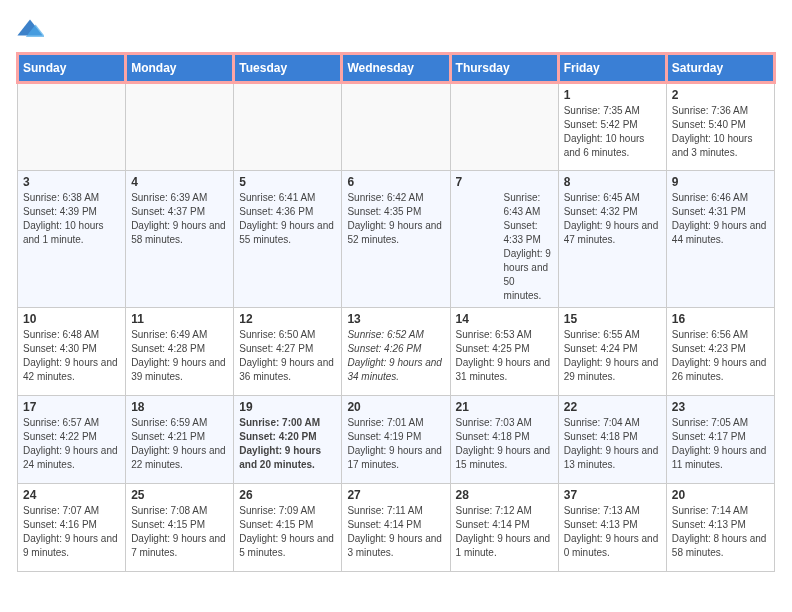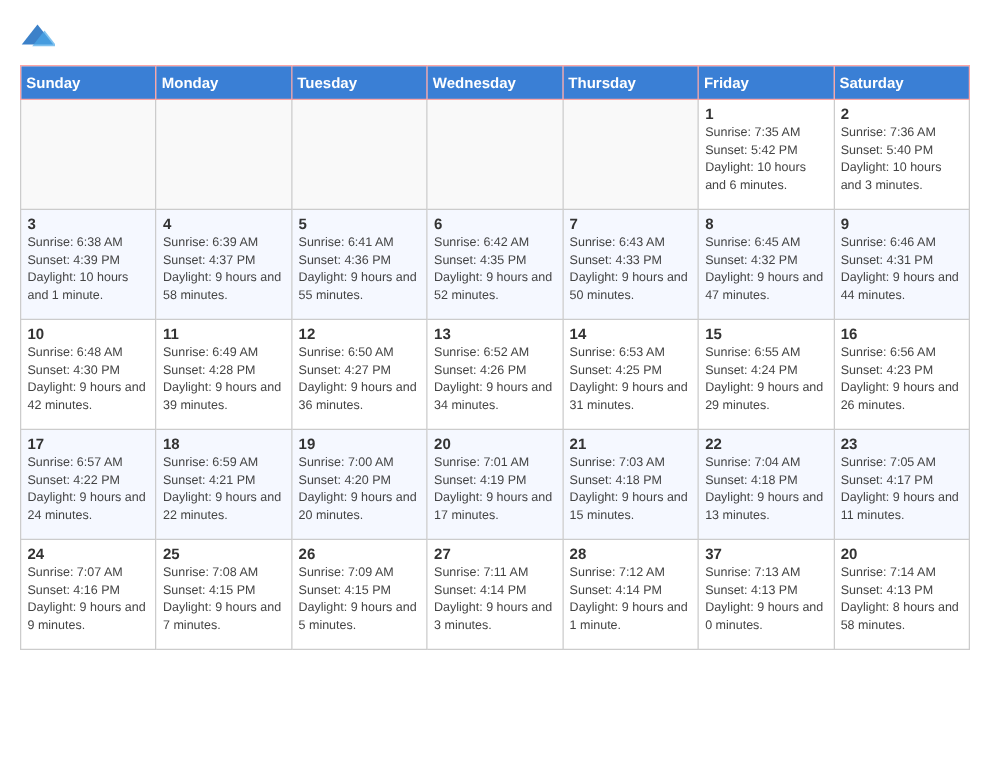--- a/index.html
+++ b/index.html
@@ -50,21 +50,21 @@
       margin-top: 8px;
       table-layout: fixed;
     }
     th {
       background-color: #3a7fd5;
       color: #fff;
       font-size: 12px;
       font-weight: bold;
       padding: 6px 4px;
       text-align: left;
-      border: 1px solid #fca5a5;
+      border: 3px solid #fca5a5;
     }
     td {
       border: 1px solid #ccc;
       vertical-align: top;
       padding: 4px 5px;
       font-size: 10px;
       color: #333;
       height: 88px;
       background: #fff;
     }
@@ -157,21 +157,21 @@
 Daylight: 9 hours and 55 minutes.</div>
         </td>
         <td>
           <div class="day-number">6</div>
           <div class="day-info" style="white-space: pre-line;">Sunrise: 6:42 AM
 Sunset: 4:35 PM
 Daylight: 9 hours and 52 minutes.</div>
         </td>
         <td>
           <div class="day-number">7</div>
-          <div class="day-info" style="white-space: pre-line;">Sunrise: 6:43 AM
+          <div class="day-info" style="white-space: pre-line; margin-left: 48px;">Sunrise: 6:43 AM
 Sunset: 4:33 PM
 Daylight: 9 hours and 50 minutes.</div>
         </td>
         <td>
           <div class="day-number">8</div>
           <div class="day-info" style="white-space: pre-line;">Sunrise: 6:45 AM
 Sunset: 4:32 PM
 Daylight: 9 hours and 47 minutes.</div>
         </td>
         <td>
@@ -195,21 +195,21 @@
 Daylight: 9 hours and 39 minutes.</div>
         </td>
         <td>
           <div class="day-number">12</div>
           <div class="day-info" style="white-space: pre-line;">Sunrise: 6:50 AM
 Sunset: 4:27 PM
 Daylight: 9 hours and 36 minutes.</div>
         </td>
         <td>
           <div class="day-number">13</div>
-          <div class="day-info" style="white-space: pre-line;">Sunrise: 6:52 AM
+          <div class="day-info" style="white-space: pre-line; font-style: italic;">Sunrise: 6:52 AM
 Sunset: 4:26 PM
 Daylight: 9 hours and 34 minutes.</div>
         </td>
         <td>
           <div class="day-number">14</div>
           <div class="day-info" style="white-space: pre-line;">Sunrise: 6:53 AM
 Sunset: 4:25 PM
 Daylight: 9 hours and 31 minutes.</div>
         </td>
         <td>
@@ -233,21 +233,21 @@
 Daylight: 9 hours and 24 minutes.</div>
         </td>
         <td>
           <div class="day-number">18</div>
           <div class="day-info" style="white-space: pre-line;">Sunrise: 6:59 AM
 Sunset: 4:21 PM
 Daylight: 9 hours and 22 minutes.</div>
         </td>
         <td>
           <div class="day-number">19</div>
-          <div class="day-info" style="white-space: pre-line;">Sunrise: 7:00 AM
+          <div class="day-info" style="white-space: pre-line; font-weight: bold;">Sunrise: 7:00 AM
 Sunset: 4:20 PM
 Daylight: 9 hours and 20 minutes.</div>
         </td>
         <td>
           <div class="day-number">20</div>
           <div class="day-info" style="white-space: pre-line;">Sunrise: 7:01 AM
 Sunset: 4:19 PM
 Daylight: 9 hours and 17 minutes.</div>
         </td>
         <td>

